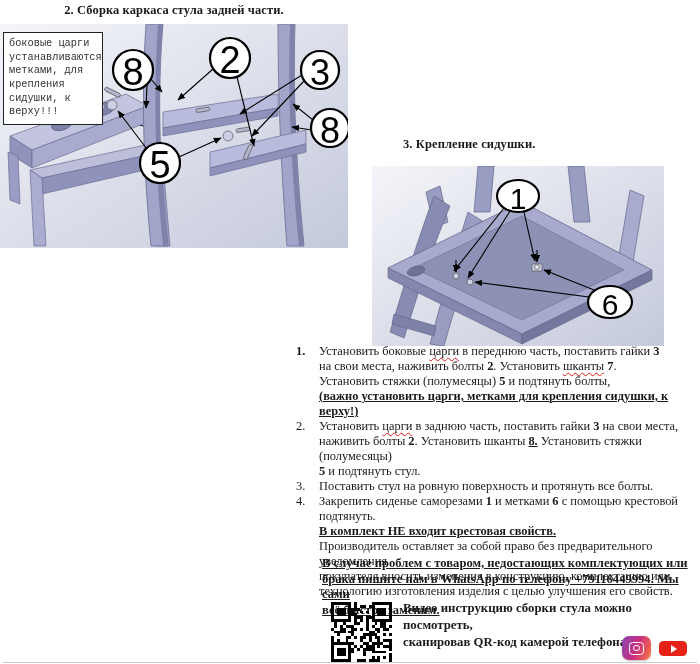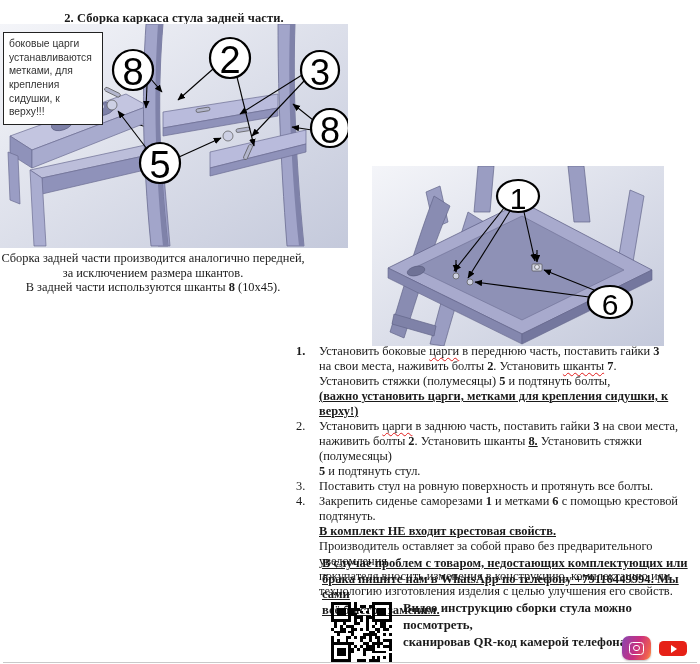--- a/index.html
+++ b/index.html
@@ -4,26 +4,26 @@
 <style>
   html,body{margin:0;padding:0;background:#ffffff;}
   .page{position:relative;width:700px;height:664px;background:#ffffff;overflow:hidden;
         font-family:"Liberation Serif",serif;color:#1a1a1a;}
   .abs{position:absolute;}
   .b{font-weight:700;}
   .u{text-decoration:underline;text-decoration-thickness:1px;}
   .sq{text-decoration:underline wavy #e01b1b;text-decoration-thickness:1px;
       text-underline-offset:2px;text-decoration-skip-ink:none;font-family:Liberation Serif, serif;}
   .title{font-size:12.5px;font-weight:700;letter-spacing:.1px;}
-  .step2-title{left:0;top:11px;width:348px;text-align:center;}
+  .step2-title{left:0;top:3px;width:348px;text-align:center;}
   .step3-title{left:403px;top:137px;}
   .diagram1{left:0;top:24px;width:348px;height:224px;}
   .diagram2{left:372px;top:166px;width:292px;height:180px;}
   .notebox{left:3px;top:32px;width:88px;border:1.2px solid #222;background:#fff;
-           padding:4px 5px 5px 5px;font-family:Liberation Sans, sans-serif;
+           padding:4px 5px 5px 5px;font-family:Liberation Mono, monospace;
            font-size:10.3px;line-height:1.33;color:#333;}
   .caption{left:0;top:251px;width:306px;text-align:center;font-size:12.4px;line-height:14.6px;}
   .instructions{left:296px;top:344px;width:406px;font-size:12.4px;line-height:15px;}
   .item{display:flex;}
   .item .num{width:23px;flex:0 0 23px;}
   .item .body{flex:1;}
   .whatsapp{left:322px;top:556px;width:382px;font-size:12.6px;line-height:15.6px;font-weight:700;}
   .whatsapp .ln span{text-decoration:underline;}
   .qr-wrap{left:331px;top:602px;width:61px;height:60px;}
   .video-caption{left:403px;top:600px;width:295px;font-size:12.8px;line-height:17px;font-weight:700;}
@@ -127,26 +127,22 @@
         <circle cx="330" cy="104" r="19" fill="#fff" stroke="#000" stroke-width="2.2"></circle>
         <text class="callout" x="330" y="106" font-size="36" text-anchor="middle" dominant-baseline="central">8</text>
         <circle cx="160" cy="139" r="20" fill="#fff" stroke="#000" stroke-width="2.2"></circle>
         <text class="callout" x="160" y="141" font-size="38" text-anchor="middle" dominant-baseline="central">5</text>
       </g>
     </svg>
   </div>
 
   <div class="abs notebox">боковые царги устанавливаются метками, для крепления сидушки, к верху!!!</div>
 
-  <div class="abs caption">
-      <div class="ln"><span>Сборка задней части производится аналогично передней,</span></div>
-      <div class="ln"><span>за исключением размера шкантов.</span></div>
-      <div class="ln"><span>В задней части используются шканты </span><span class="b">8</span><span> (10x45).</span></div>
-    </div>
-
+
+  <div class="abs title step3-title">3.  Крепление сидушки.</div>
 
   <div class="abs diagram2">
     <svg width="292" height="180" viewBox="0 0 292 180">
       <defs>
         <linearGradient id="bg2" x1="0" y1="0" x2="1" y2="1">
           <stop offset="0" stop-color="#f4f5f9"></stop>
             <stop offset="1" stop-color="#c4c9db"></stop>
         </linearGradient>
         <marker id="arr2" markerWidth="8" markerHeight="8" refX="6.5" refY="3" orient="auto">
           <path d="M0,0L7,3L0,6Z" fill="#000"></path>

